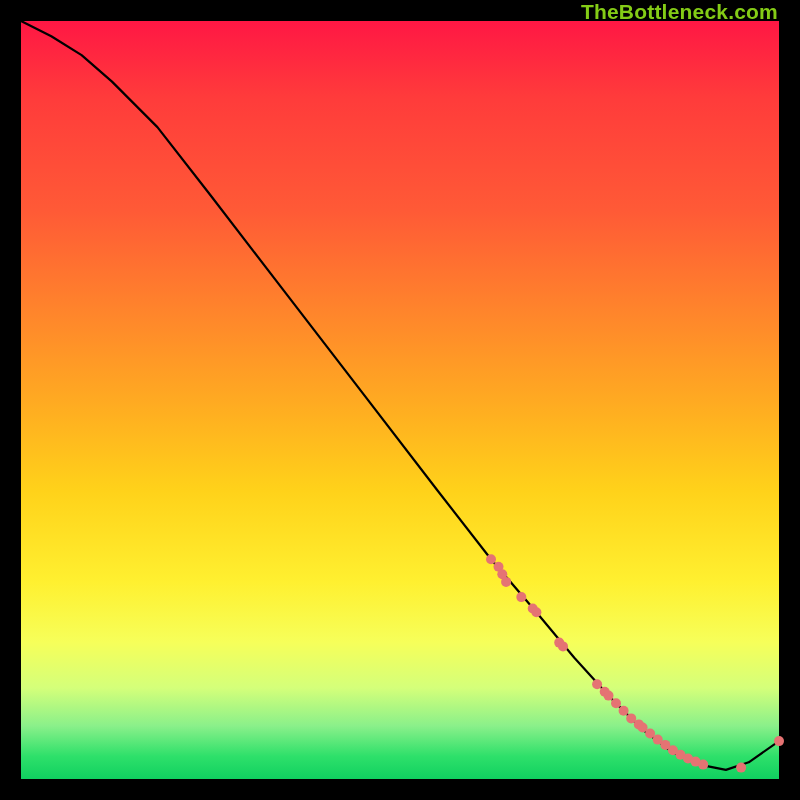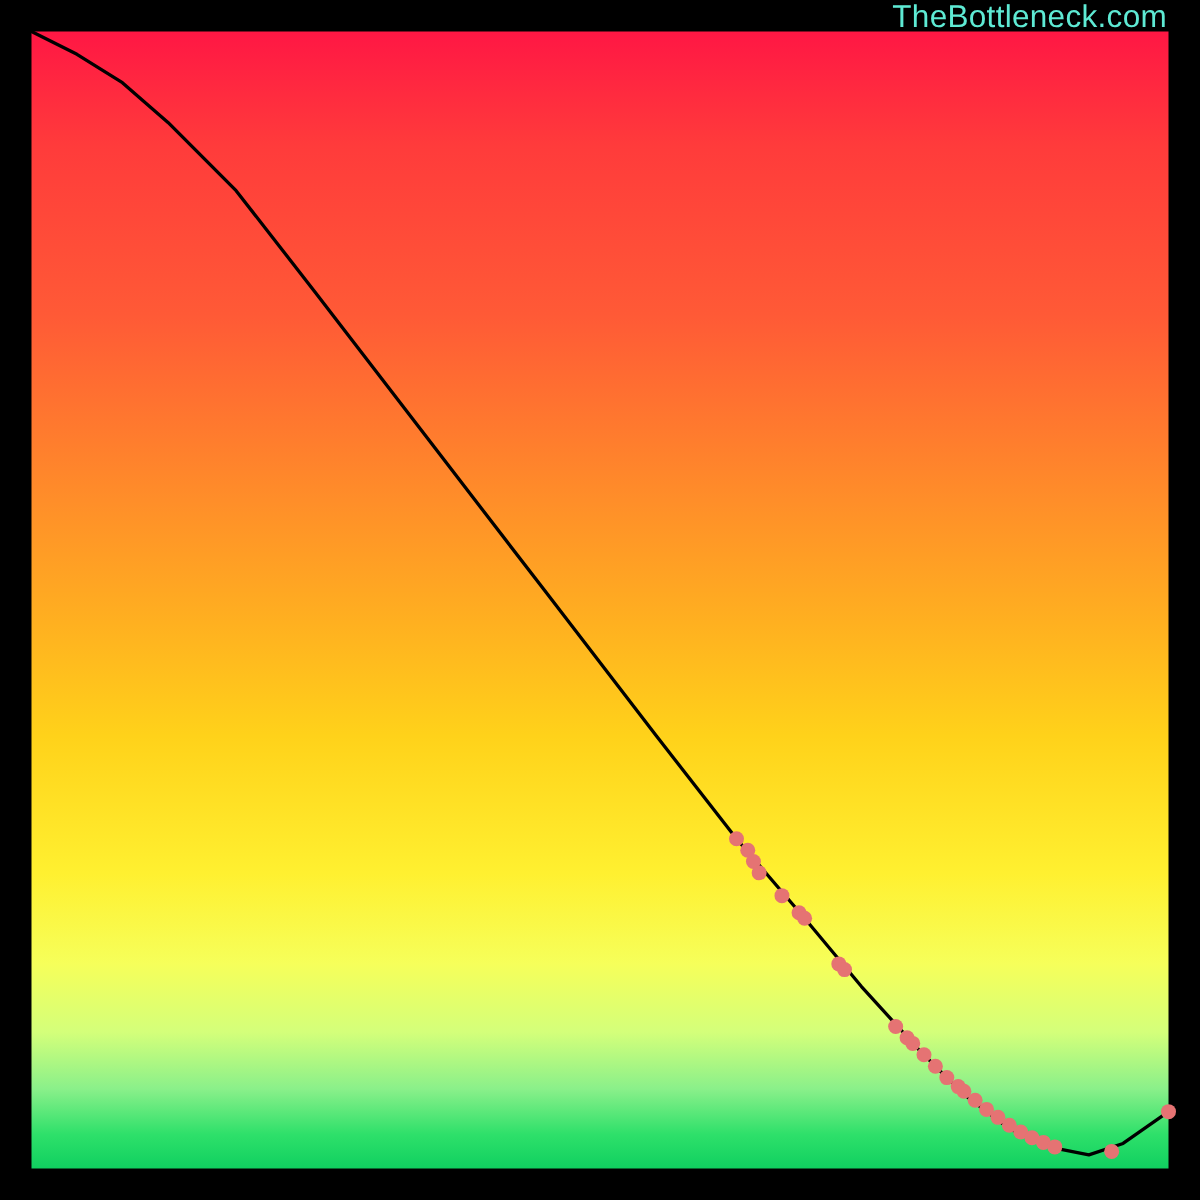--- a/index.html
+++ b/index.html
@@ -46,23 +46,23 @@
     left: 0;
     top: 0;
     width: 758px;
     height: 758px;
     overflow: visible;
   }
   .watermark {
     position: absolute;
     top: 0px;
     right: 22px;
-    color: #5eead4;
+    color: #84cc16;
     font-size: 21px;
-    font-weight: 400;
+    font-weight: 700;
     letter-spacing: 0.2px;
     user-select: none;
   }
 </style>
 </head>
 <body>
 
 <div class="canvas">
 
   <div class="watermark">TheBottleneck.com</div>

